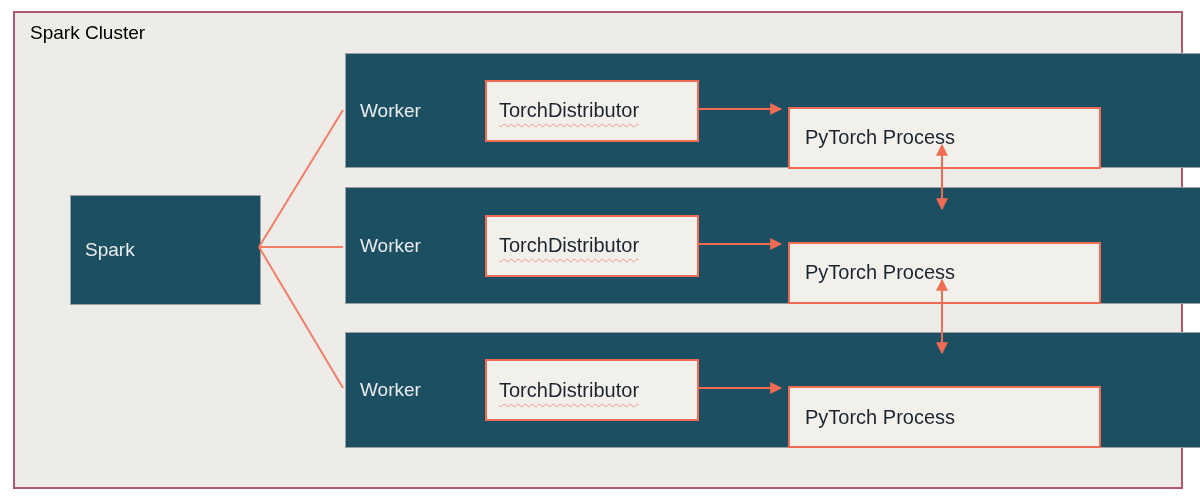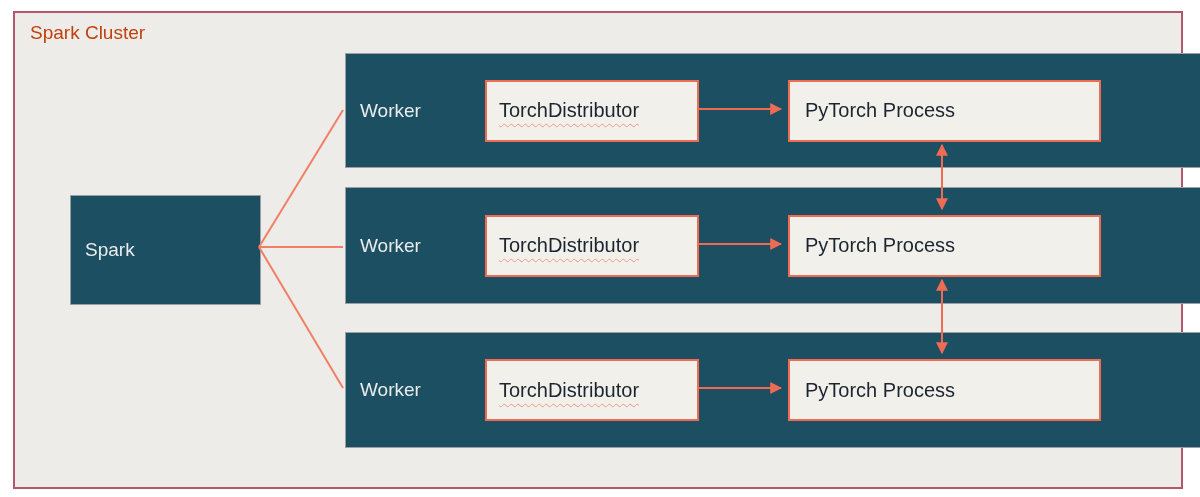--- a/index.html
+++ b/index.html
@@ -19,21 +19,21 @@
     left: 13px; top: 11px;
     width: 1170px; height: 478px;
     background: #EDECE8;
     border: 2px solid #B2586C;
   }
 
   .cluster-title {
     position: absolute;
     left: 15px; top: 9px;
     font-size: 19px;
-    color: #c2410c;
+    color: #000000;
   }
 
   .driver-node {
     position: absolute;
     left: 55px; top: 182px;          
     width: 191px; height: 110px;
     background: #1D4F62;
     border: 1px solid #9BA0A2;
   }
   .driver-node .node-label {
@@ -67,21 +67,21 @@
     position: absolute;
     top: 50%;
     transform: translateY(-50%);
     height: 62px;
     background: #F2F0EB;
     border: 2px solid #EF6B52;
     display: flex;
     align-items: center;
   }
   .dist-box { left: 139px; width: 214px; }   
-  .proc-box { left: 442px; width: 313px; }   
+  .proc-box { left: 442px; width: 313px; margin-top: 27px; }   
 
   .inner-box .box-label {
     padding-left: 15px;
     font-size: 20px;
     color: #1B2530;
     white-space: nowrap;
   }
   .dist-box .box-label {
     text-decoration: underline;
     text-decoration-style: wavy;

